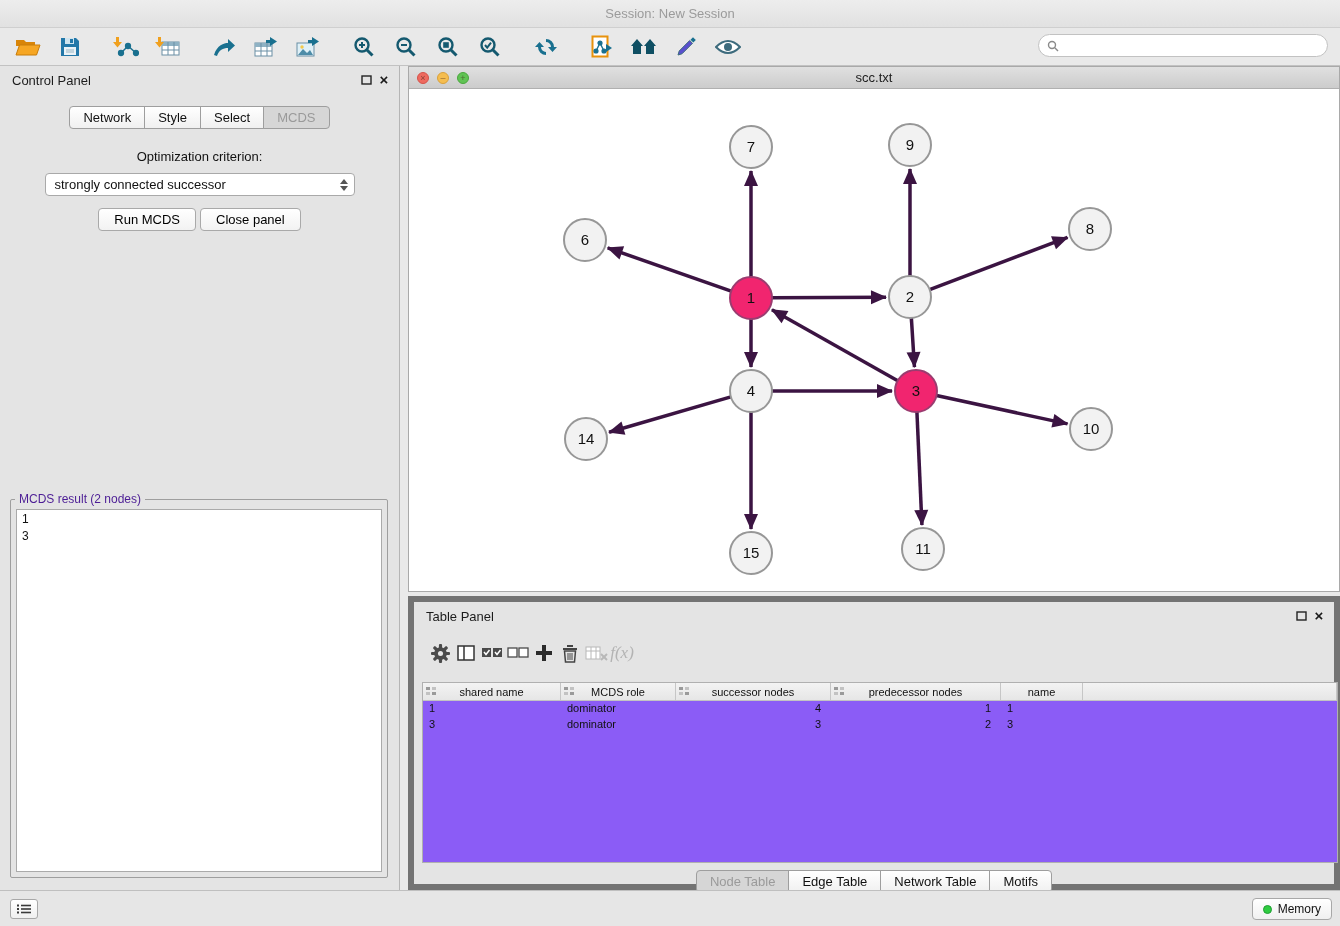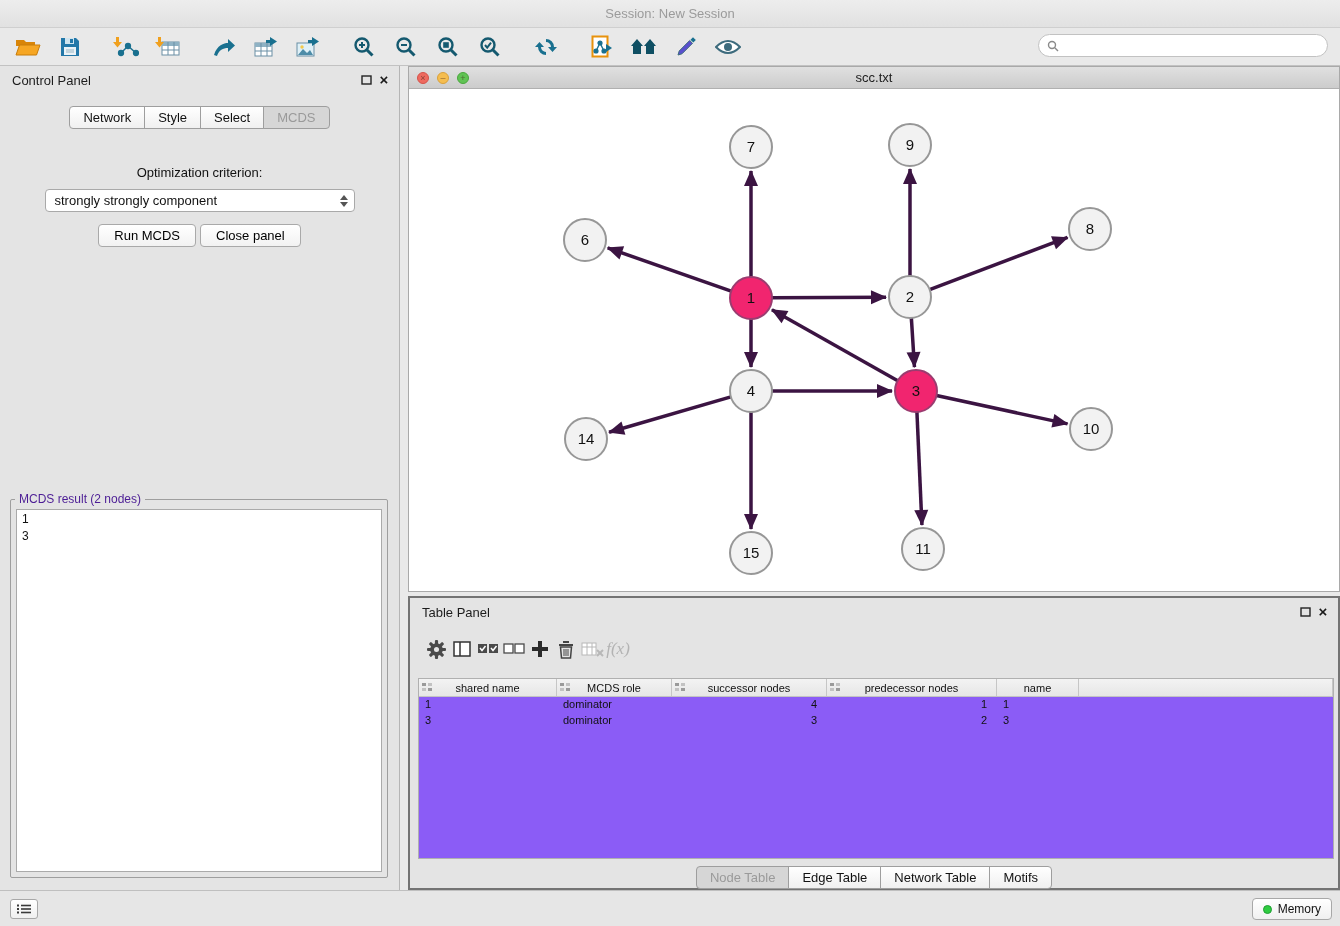--- a/index.html
+++ b/index.html
@@ -25,21 +25,21 @@
   .panel-header { position:relative; height:28px; font-size:13px; color:#1c1c1c; }
   .panel-header .ph-title { position:absolute; left:12px; top:7px; }
   .winbtn { position:absolute; top:7px; width:14px; height:14px; display:flex; align-items:center; justify-content:center; cursor:default; }
   .closeglyph { font-size:15px; font-weight:bold; color:#1a1a1a; line-height:14px; }
   .tabs-row { display:flex; justify-content:center; margin-top:12px; }
   .tab { padding:3px 13px; border:1px solid #9e9e9e; background:linear-gradient(#ffffff,#f0f0f0);
     font-size:13px; margin-left:-1px; cursor:default; }
   .tab.first { border-radius:4px 0 0 4px; margin-left:0; }
   .tab.last { border-radius:0 4px 4px 0; }
   .tab.active { background:#d6d6d6; color:#9a9a9a; }
-  .opt-label { margin-top:36px; text-align:center; font-size:13px; }
+  .opt-label { margin-top:20px; text-align:center; font-size:13px; }
   .combo { position:relative; margin:9px auto 0 auto; width:310px; height:23px; background:#fff;
     border:1px solid #a9a9a9; border-radius:4px; font-size:13px; line-height:21px; padding-left:9px; cursor:default; }
   .stepper { position:absolute; right:4px; top:3px; width:12px; height:16px; display:flex; flex-direction:column; align-items:center; justify-content:center; gap:2px; }
   .arr-up { width:0;height:0;border-left:4px solid transparent;border-right:4px solid transparent;border-bottom:5px solid #555; }
   .arr-dn { width:0;height:0;border-left:4px solid transparent;border-right:4px solid transparent;border-top:5px solid #555; }
   .btn-row { display:flex; justify-content:center; gap:4px; margin-top:12px; }
   .btn { padding:3px 15px; background:linear-gradient(#ffffff,#f2f2f2); border:1px solid #a9a9a9;
     border-radius:4px; font-size:13px; cursor:default; }
   .result-fieldset { position:absolute; left:10px; top:426px; width:378px; height:386px;
     border:1px solid #9e9e9e; border-radius:2px; }
@@ -52,21 +52,21 @@
   .nw-titlebar { position:relative; height:22px; background:linear-gradient(#e0e0e0,#cccccc);
     border-bottom:1px solid #b0b0b0; text-align:center; font-size:13px; line-height:22px; color:#1c1c1c; }
   .lights { position:absolute; left:8px; top:5px; display:flex; gap:8px; }
   .light { width:12px; height:12px; border-radius:50%; font-size:9px; line-height:11px; text-align:center; color:rgba(60,30,20,.55); cursor:default; }
   .light.red { background:#ee6a5f; border:1px solid #d5524a; }
   .light.yellow { background:#f5bd4f; border:1px solid #d9a13c; }
   .light.green { background:#61c354; border:1px solid #4aa73e; }
   .nw-canvas { position:relative; width:930px; height:502px; background:#fff; }
 
   
-  .table-panel { left:408px; top:596px; width:932px; height:294px; background:#e4e4e4; border:2px solid #737373; }
+  .table-panel { left:408px; top:596px; width:932px; height:294px; background:#e4e4e4; border:6px solid #737373; }
   .tp-toolbar { position:absolute; left:14px; top:34px; height:34px; display:flex; align-items:center; gap:2px; }
   .tp-btn { height:28px; min-width:24px; display:flex; align-items:center; justify-content:center; cursor:default; }
   .fx { font-family:"Liberation Serif", serif; font-style:italic; font-size:17px; color:#b3b3b3; }
   .datatable { position:absolute; left:8px; top:80px; width:916px; height:181px; background:#8b5cf6; border:1px solid #b0b0b0; overflow:hidden; }
   .thead { display:flex; height:18px; background:linear-gradient(#f3f3f3,#e6e6e6); border-bottom:1px solid #c3c3c3; }
   .th { position:relative; border-right:1px solid #c6c6c6; font-size:11px; display:flex; align-items:center; justify-content:center; cursor:default; }
   .th .hicon { position:absolute; left:3px; top:4px; }
   .trow { display:flex; height:16px; font-size:11px; }
   .td { padding:1px 6px; white-space:nowrap; overflow:hidden; }
   .c0 { width:138px; } .c1 { width:115px; } .c2 { width:155px; } .c3 { width:170px; } .c4 { width:82px; } .cf { flex:1; }
@@ -259,21 +259,21 @@
   <div class="tabs-row">
     <div class="tab first">Network</div>
     <div class="tab">Style</div>
     <div class="tab">Select</div>
     <div class="tab last active">MCDS</div>
   </div>
 
   <div class="opt-label">Optimization criterion:</div>
 
   <div class="combo">
-    <span>strongly strongly component</span>
+    <span>strongly connected successor</span>
     <div class="stepper">
       <div class="arr-up"></div>
         <div class="arr-dn"></div>
     </div>
   </div>
 
   <div class="btn-row">
     <button class="btn">Run MCDS</button>
     <button class="btn">Close panel</button>
   </div>

